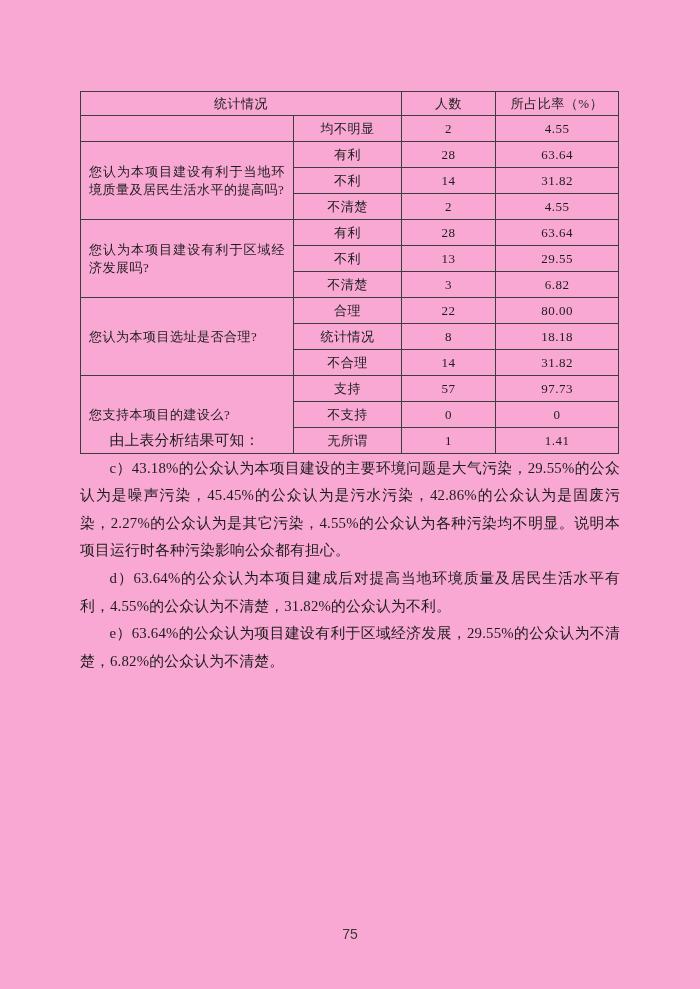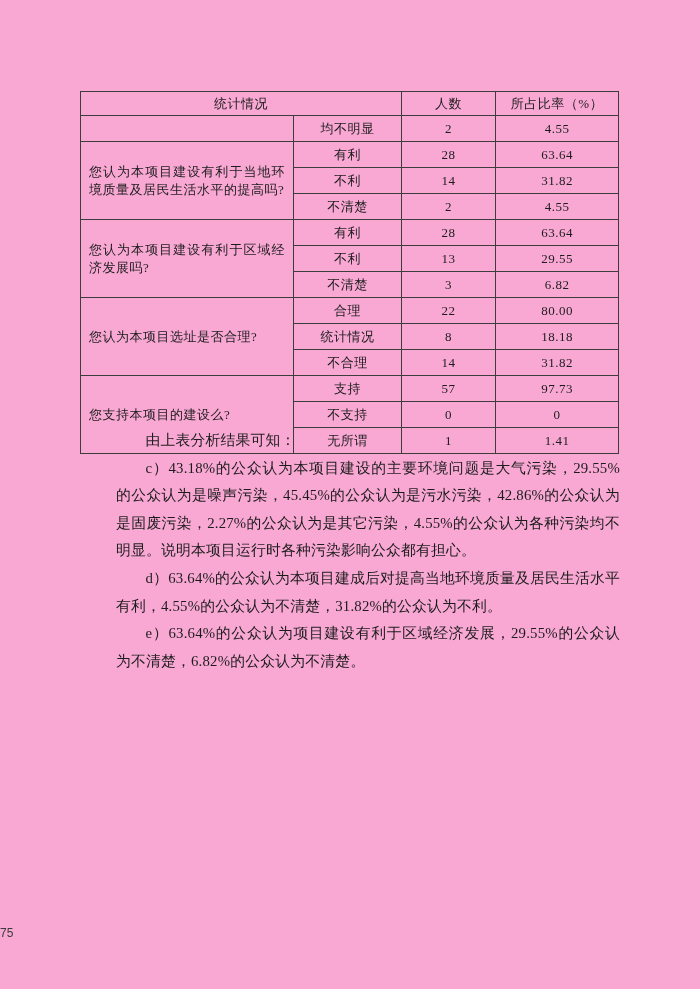--- a/index.html
+++ b/index.html
@@ -52,30 +52,29 @@
     top: 427px;
     width: 540px;
   }
   .analysis p {
     margin: 0;
     text-indent: 2em;
     text-align: justify;
     font-size: 14.8px;
     line-height: 27.6px;
     letter-spacing: 0.2px;
-    padding-left: 36px;
   }
   
   .page-number {
     position: absolute;
     top: 926px;
     left: 0;
     right: 0;
-    text-align: left;
-    font-size: 12px;
+    text-align: center;
+    font-size: 14px;
     color: #3a3a3a;
     font-family: "Liberation Sans", sans-serif;
   }
 </style>
 </head>
 <body>
 
 <div class="page">
 
   <table class="stats">

